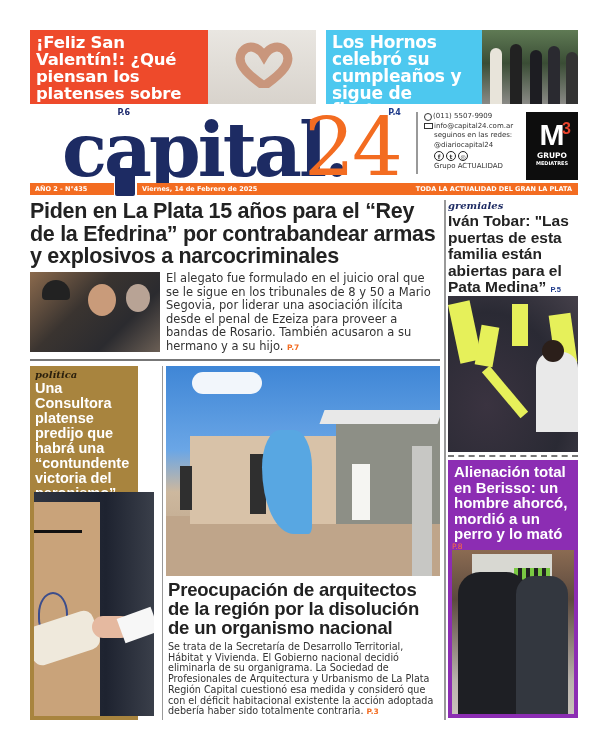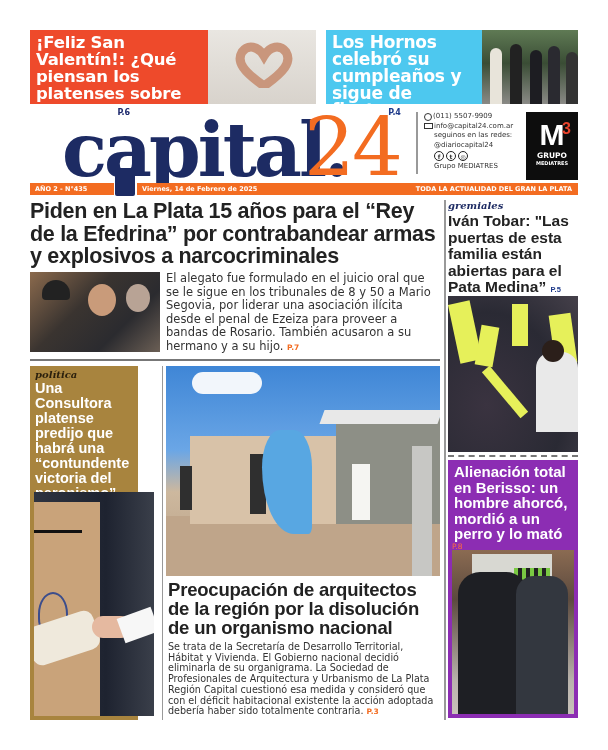--- a/index.html
+++ b/index.html
@@ -152,21 +152,21 @@
       <span class="ico-mail"></span>
       <span>info@capital24.com.ar</span>
     </div>
   <div class="indent">seguinos en las redes:</div>
   <div class="indent">@diariocapital24</div>
   <div class="social">
     <span>f</span>
     <span>t</span>
     <span>◎</span>
   </div>
-  <div class="indent">Grupo MEDIATRES</div>
+  <div class="indent">Grupo ACTUALIDAD</div>
 </div>
 
 <div class="m3">
   <div class="big"><span>M</span><span class="sup">3</span></div>
   <div class="grupo">GRUPO</div>
   <div class="media">MEDIATRES</div>
 </div>
 
 <div class="datebar db-left">AÑO 2 - N°435</div>
 <div class="datebar db-mid">

